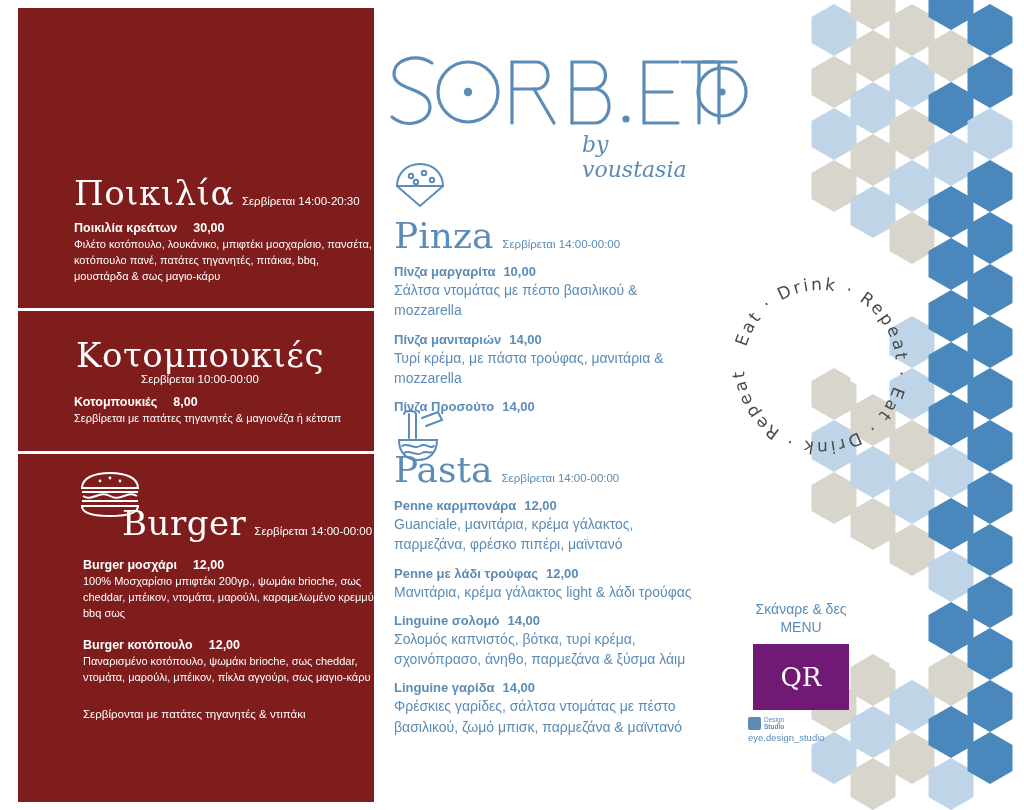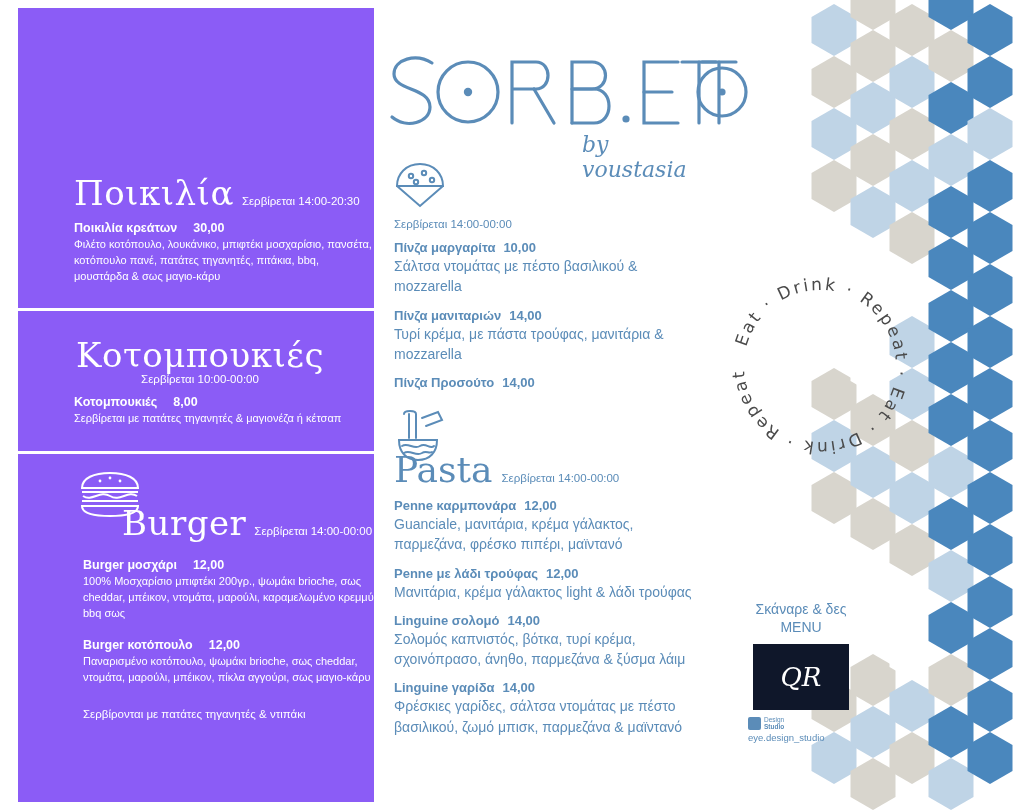--- a/index.html
+++ b/index.html
@@ -14,21 +14,21 @@
     position: relative;
     width: 1024px; height: 810px;
     background: #ffffff;
   }
 
   
   .left-panel {
     position: absolute;
     left: 18px; top: 8px;
     width: 356px; height: 794px;
-    background: #8b5cf6;
+    background: #7f1d1d;
   }
   .left-inner {
     position: absolute;
     inset: 0;
     color: #ffffff;
   }
   .hline {
     position: absolute;
     left: 0; width: 356px;
     height: 3px; background: #ffffff;
@@ -175,28 +175,27 @@
     text-align: center;
     color: #5b8cb8;
   }
   .qr-label {
     font-size: 14px;
     line-height: 1.3;
   }
   .qr-box {
     margin: 8px auto 0;
     width: 96px; height: 66px;
-    background: #0f172a;
+    background: #701a75;
     color: #ffffff;
     font-family: "DejaVu Serif", serif;
     font-size: 26px;
     display: flex;
     align-items: center;
     justify-content: center;
-    font-style: italic;
   }
   .credit {
     position: absolute;
     left: 748px; top: 716px;
     width: 140px;
     color: #5b8cb8;
     font-size: 9px;
     text-align: left;
   }
   .credit-logo {
@@ -319,20 +318,21 @@
         <path d="M3 26 L26 46 L49 26"></path>
         <circle cx="17" cy="16" r="2.2"></circle>
         <circle cx="30" cy="13" r="2.2"></circle>
         <circle cx="38" cy="20" r="2.2"></circle>
         <circle cx="22" cy="22" r="2.2"></circle>
       </svg>
     </div>
 
     <div class="pinza-block">
       <div class="c-head-row">
+        <span class="c-title">Pinza</span>
         <span class="c-hours">Σερβίρεται 14:00-00:00</span>
       </div>
       <div class="c-items">
         <div class="c-item">
           <div class="flexrow">
             <span class="c-item-name">Πίνζα μαργαρίτα</span>
             <span class="c-item-price">10,00</span>
           </div>
           <div class="c-item-desc">Σάλτσα ντομάτας με πέστο βασιλικού &amp; mozzarella</div>
         </div>

